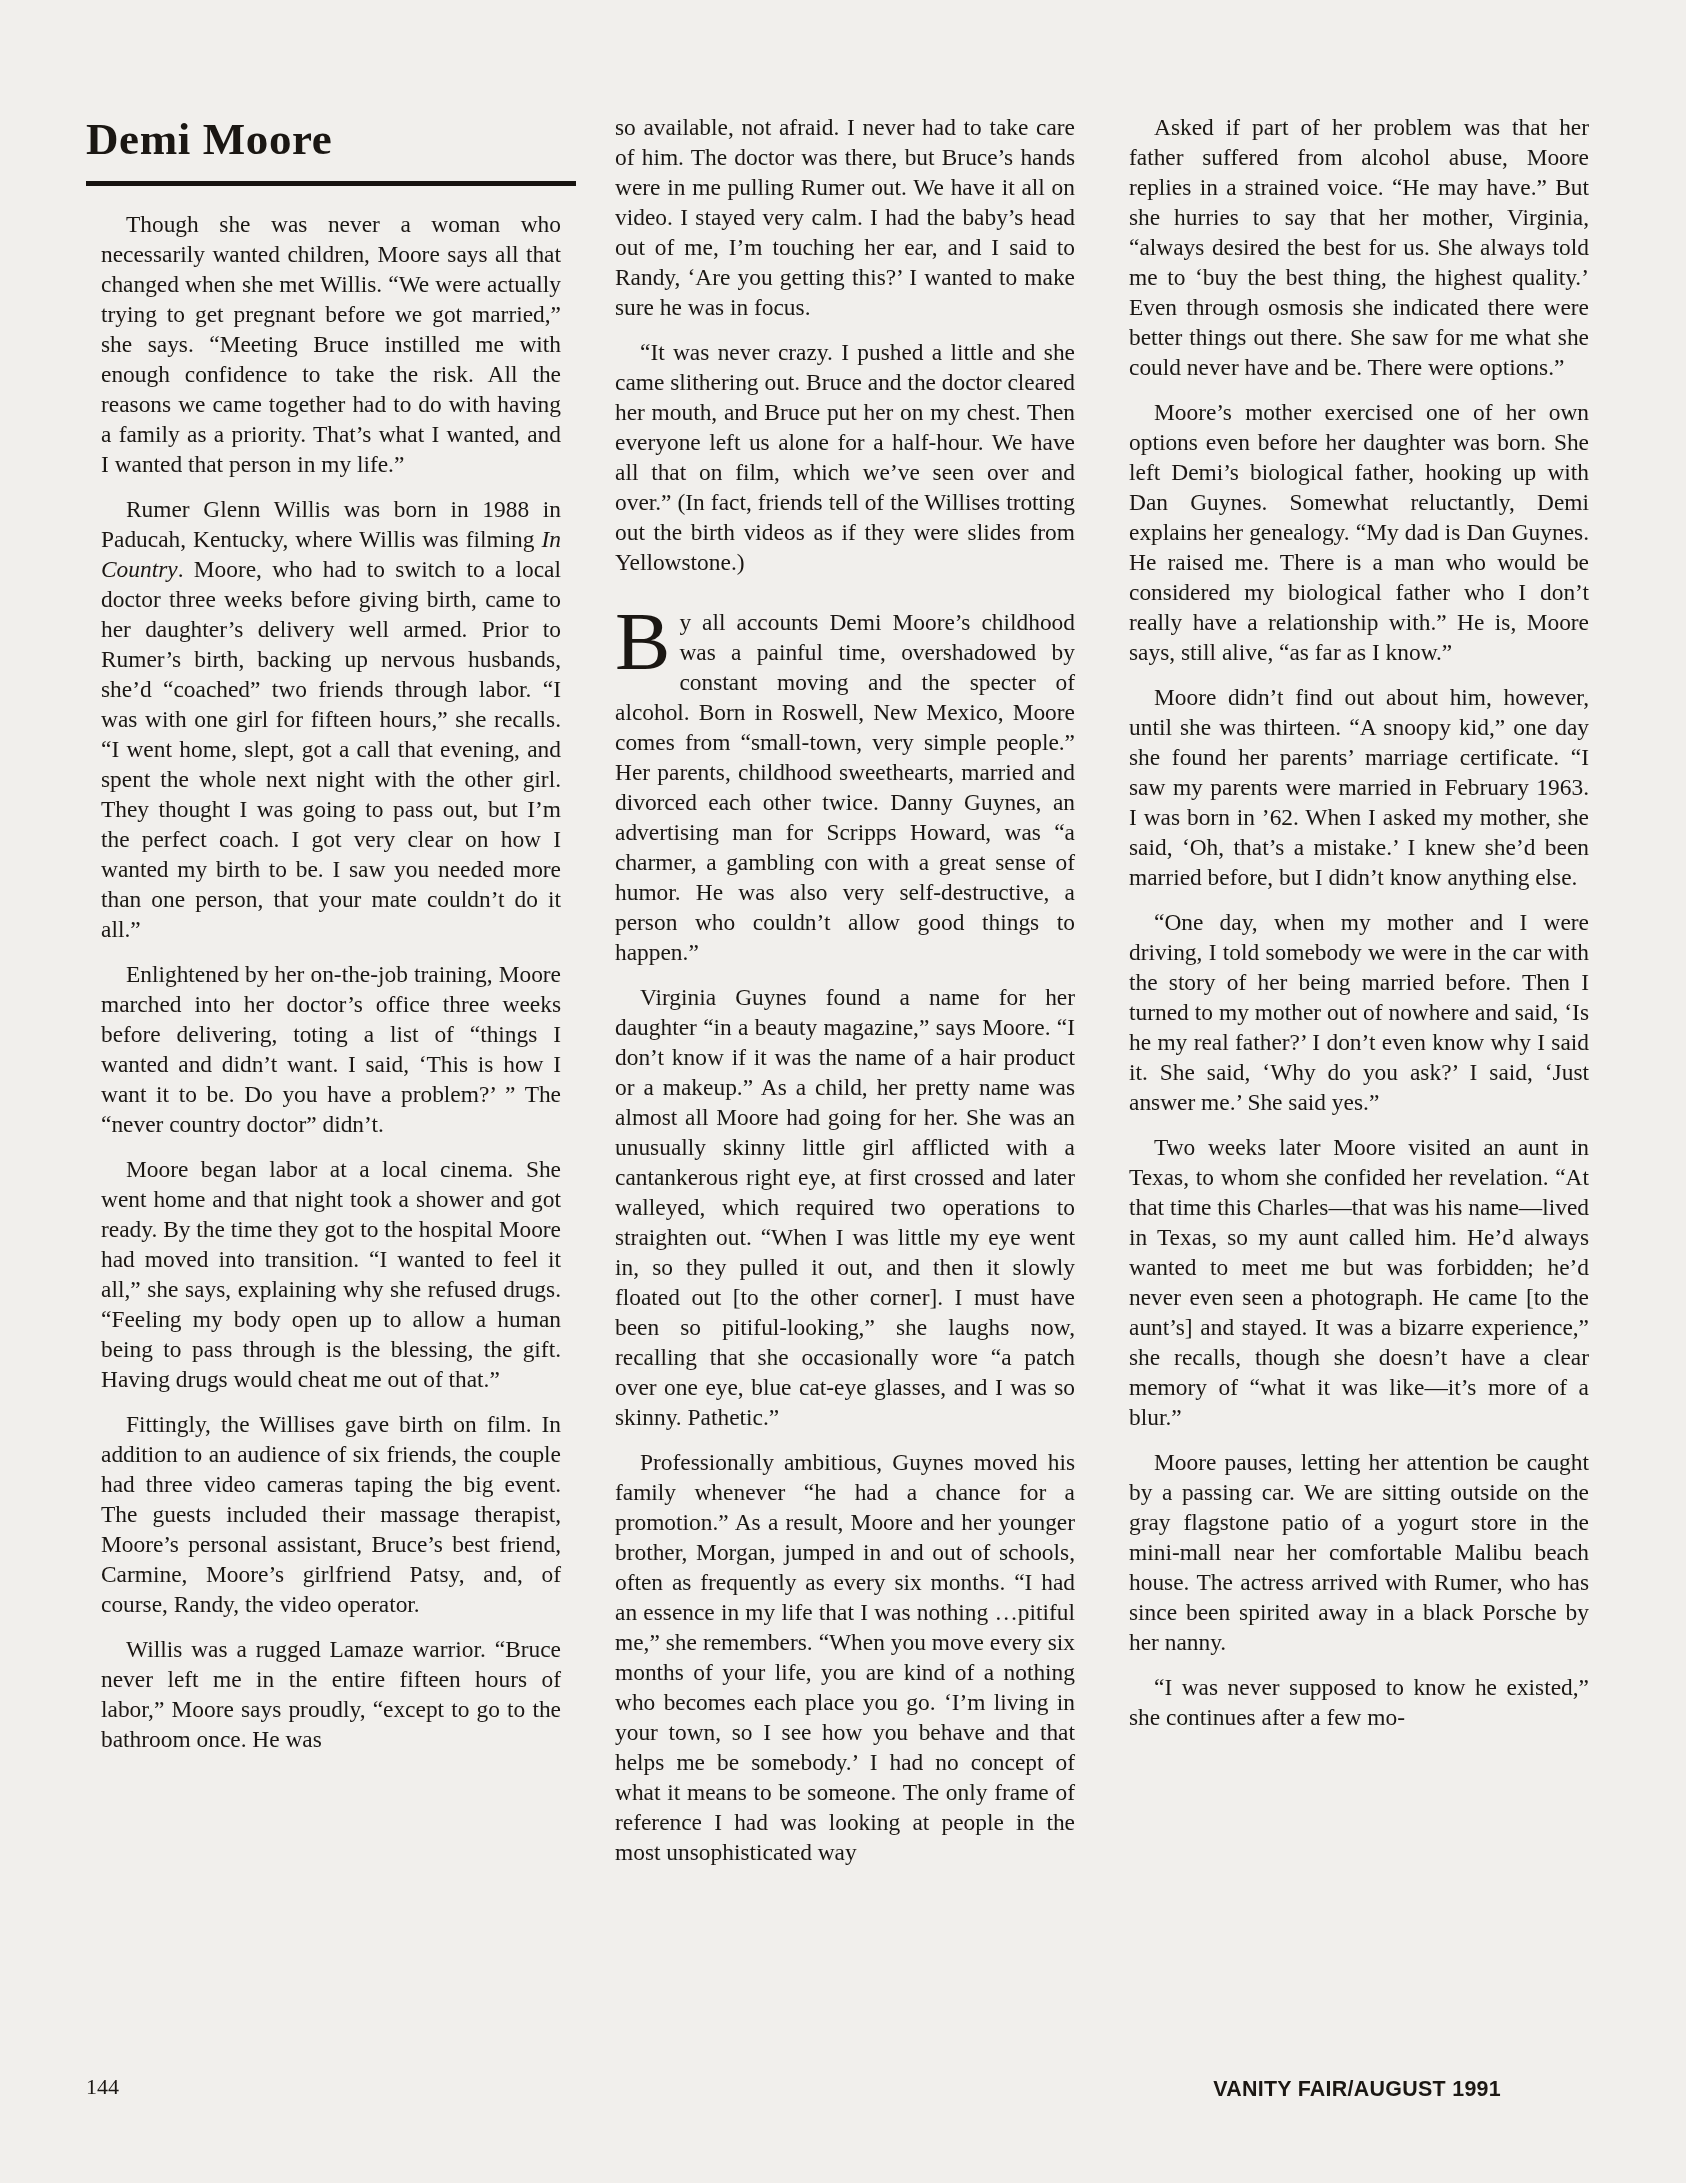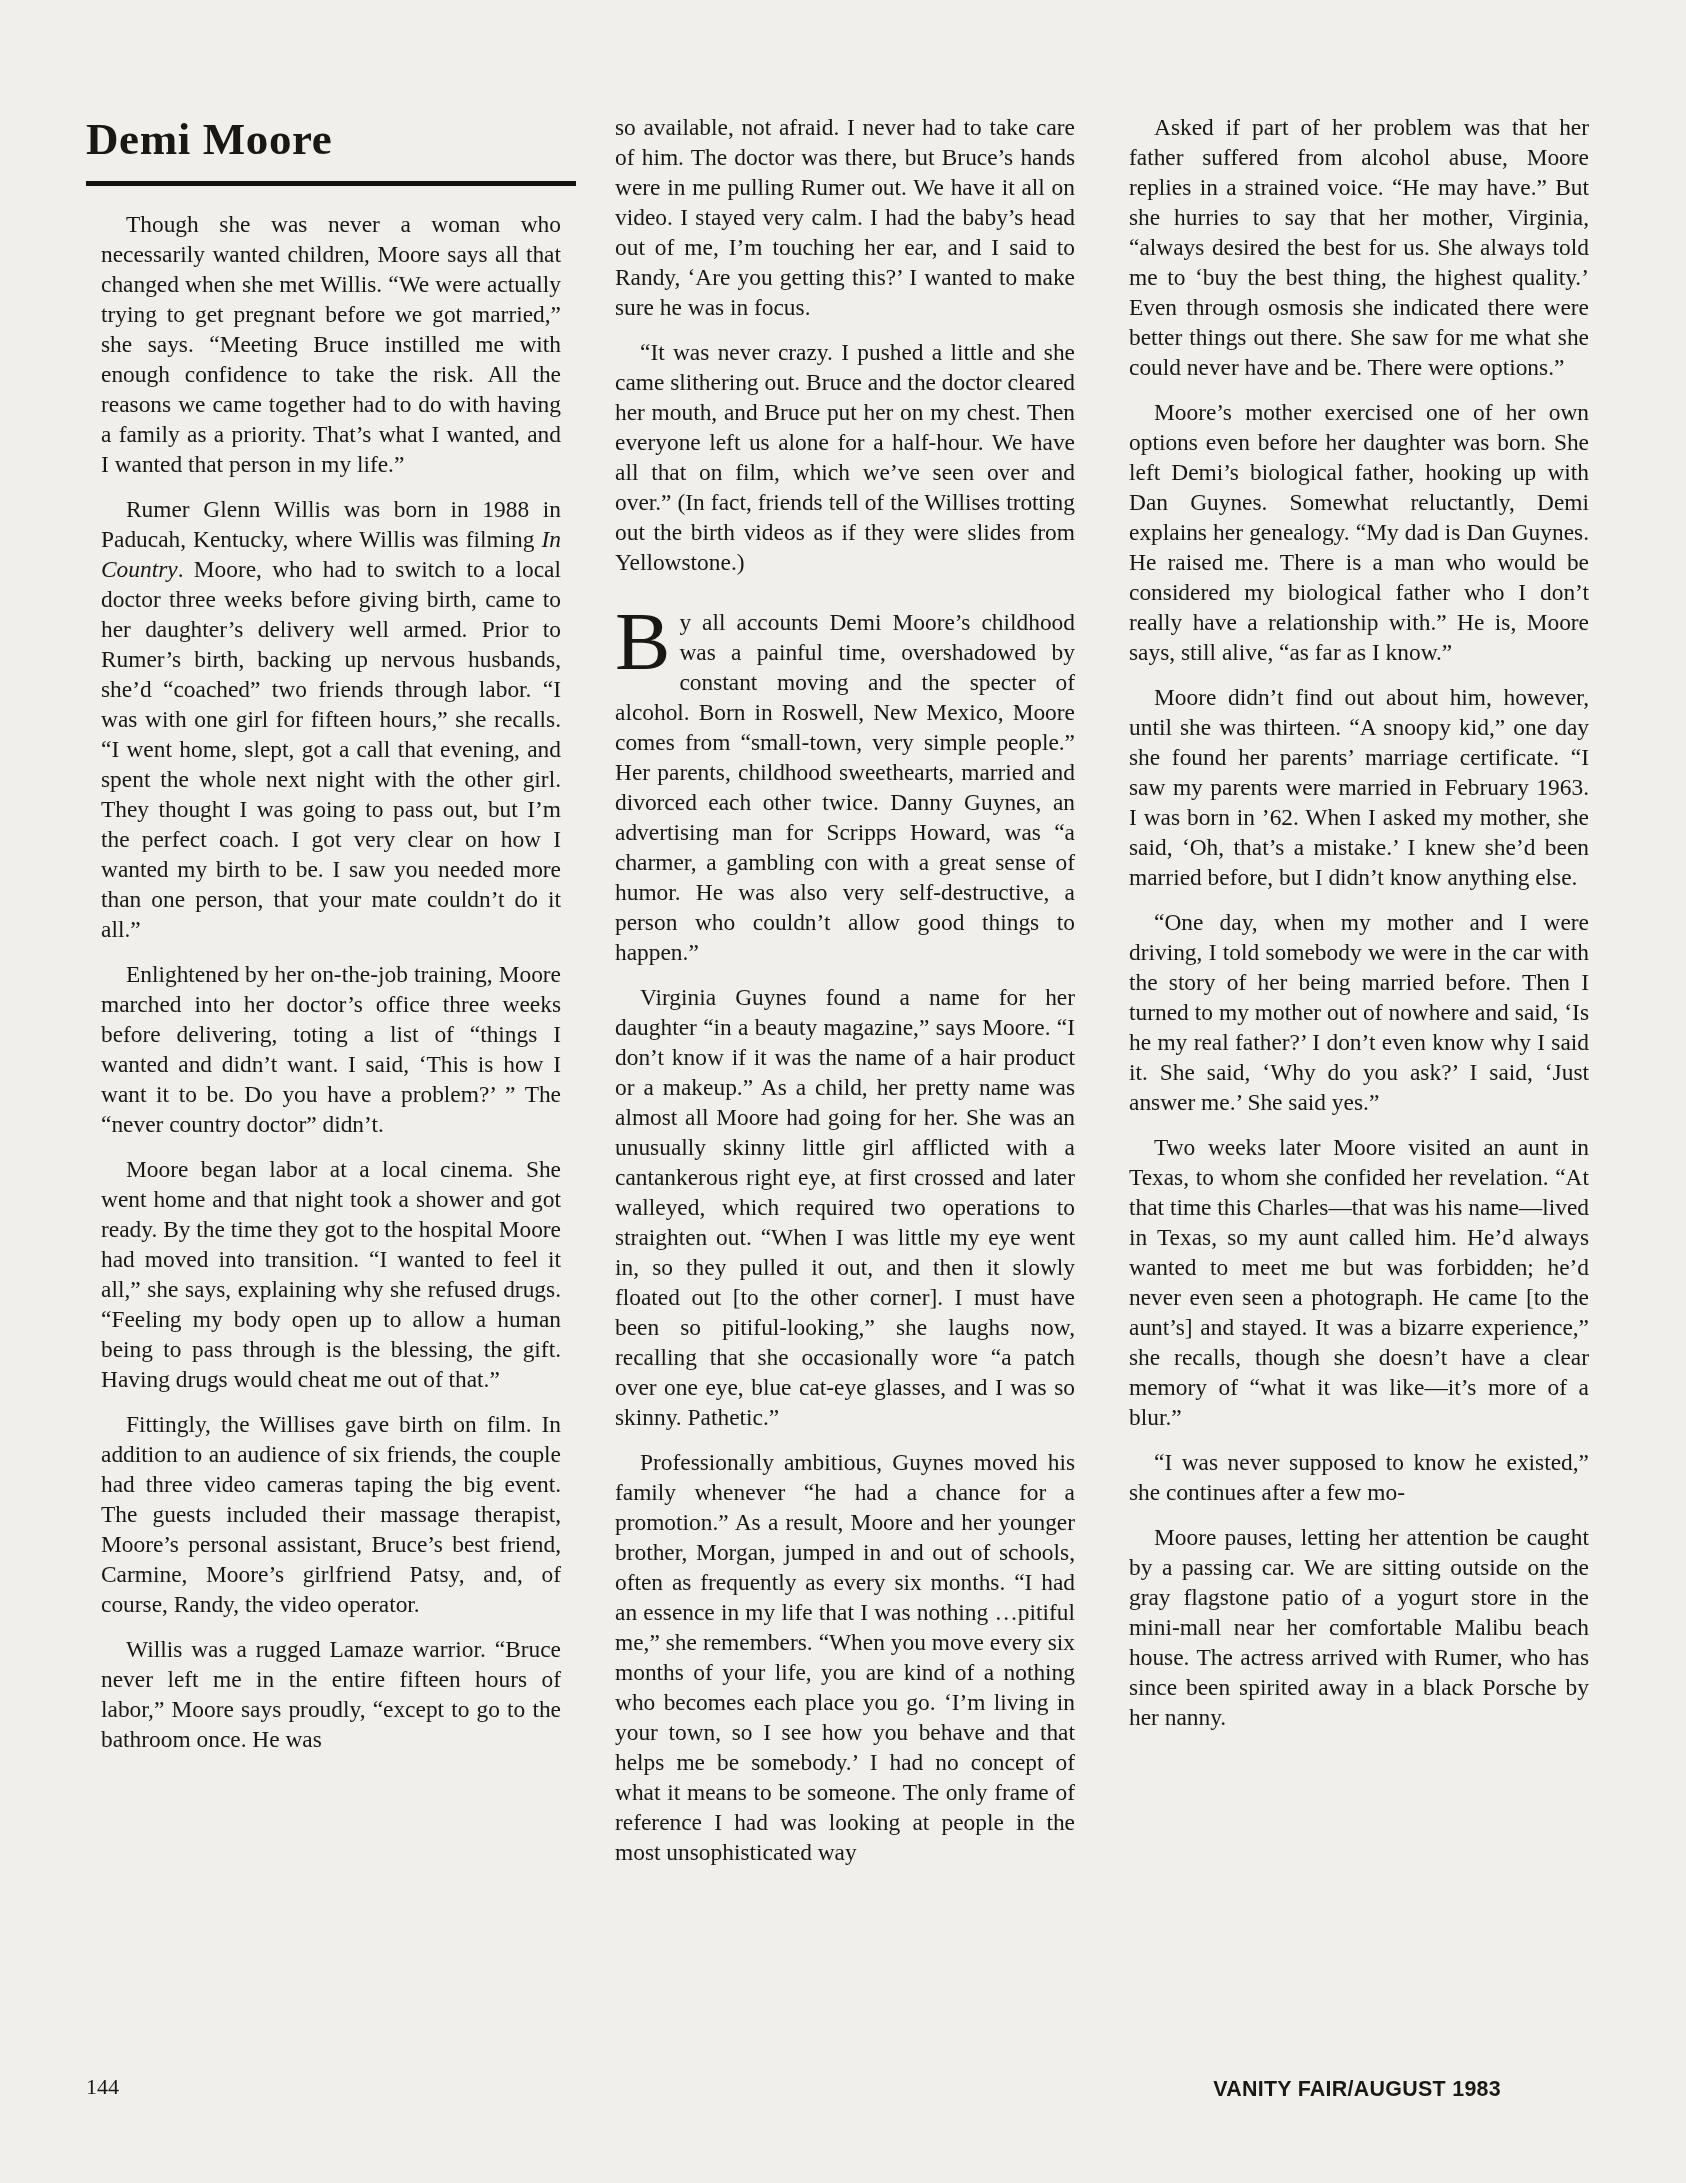--- a/index.html
+++ b/index.html
@@ -91,21 +91,21 @@
       </div>
   </div>
 
   <div class="col col3">
     <div>
         <p class="para indent"><span>Asked if part of her problem was that her father suffered from alcohol abuse, Moore replies in a strained voice. “He may have.” But she hurries to say that her mother, Virginia, “always desired the best for us. She always told me to ‘buy the best thing, the highest quality.’ Even through osmosis she indicated there were better things out there. She saw for me what she could never have and be. There were options.”</span></p>
         <p class="para indent"><span>Moore’s mother exercised one of her own options even before her daughter was born. She left Demi’s biological father, hooking up with Dan Guynes. Somewhat reluctantly, Demi explains her genealogy. “My dad is Dan Guynes. He raised me. There is a man who would be considered my biological father who I don’t really have a relationship with.” He is, Moore says, still alive, “as far as I know.”</span></p>
         <p class="para indent"><span>Moore didn’t find out about him, however, until she was thirteen. “A snoopy kid,” one day she found her parents’ marriage certificate. “I saw my parents were married in February 1963. I was born in ’62. When I asked my mother, she said, ‘Oh, that’s a mistake.’ I knew she’d been married before, but I didn’t know anything else.</span></p>
         <p class="para indent"><span>“One day, when my mother and I were driving, I told somebody we were in the car with the story of her being married before. Then I turned to my mother out of nowhere and said, ‘Is he my real father?’ I don’t even know why I said it. She said, ‘Why do you ask?’ I said, ‘Just answer me.’ She said yes.”</span></p>
         <p class="para indent"><span>Two weeks later Moore visited an aunt in Texas, to whom she confided her revelation. “At that time this Charles—that was his name—lived in Texas, so my aunt called him. He’d always wanted to meet me but was forbidden; he’d never even seen a photograph. He came [to the aunt’s] and stayed. It was a bizarre experience,” she recalls, though she doesn’t have a clear memory of “what it was like—it’s more of a blur.”</span></p>
+        <p class="para indent"><span>Moore pauses, letting her attention be caught by a passing car. We are sitting outside on the gray flagstone patio of a yogurt store in the mini-mall near her comfortable Malibu beach house. The actress arrived with Rumer, who has since been spirited away in a black Porsche by her nanny.</span></p>
         <p class="para indent"><span>“I was never supposed to know he existed,” she continues after a few mo-</span></p>
-        <p class="para indent"><span>Moore pauses, letting her attention be caught by a passing car. We are sitting outside on the gray flagstone patio of a yogurt store in the mini-mall near her comfortable Malibu beach house. The actress arrived with Rumer, who has since been spirited away in a black Porsche by her nanny.</span></p>
       </div>
   </div>
 
   <div class="pagenum">144</div>
-  <div class="footer-right">VANITY FAIR/AUGUST 1983</div>
+  <div class="footer-right">VANITY FAIR/AUGUST 1991</div>
 </div>
 
 
 </body></html>

